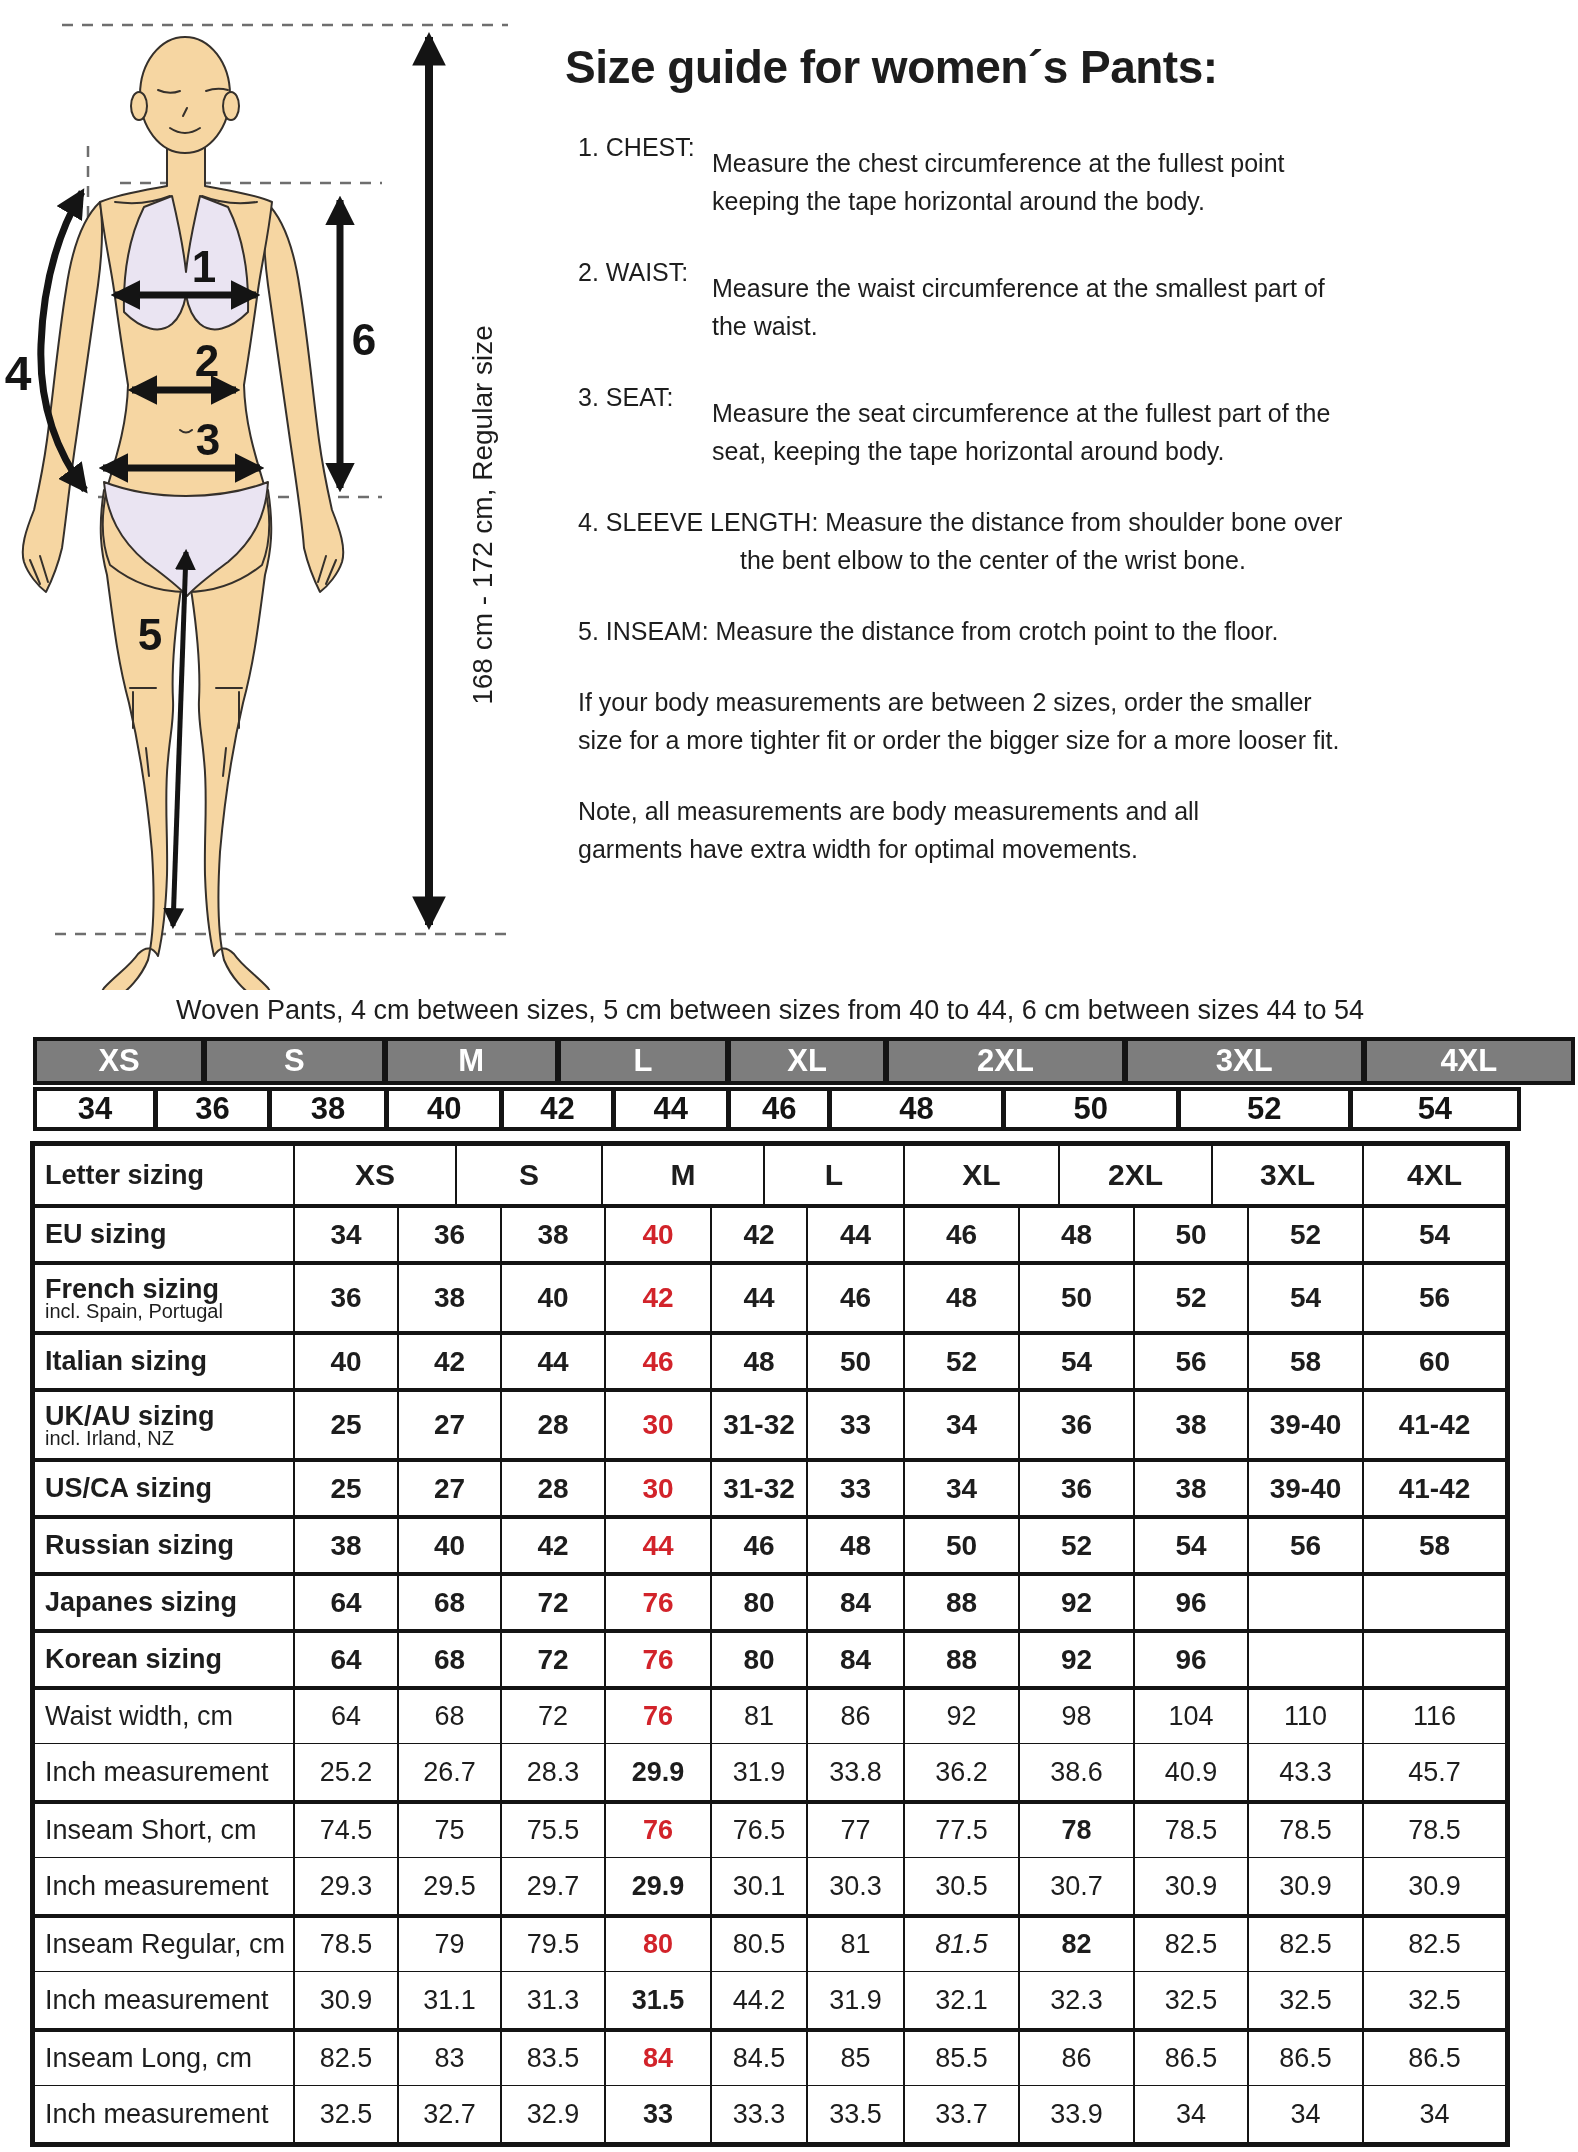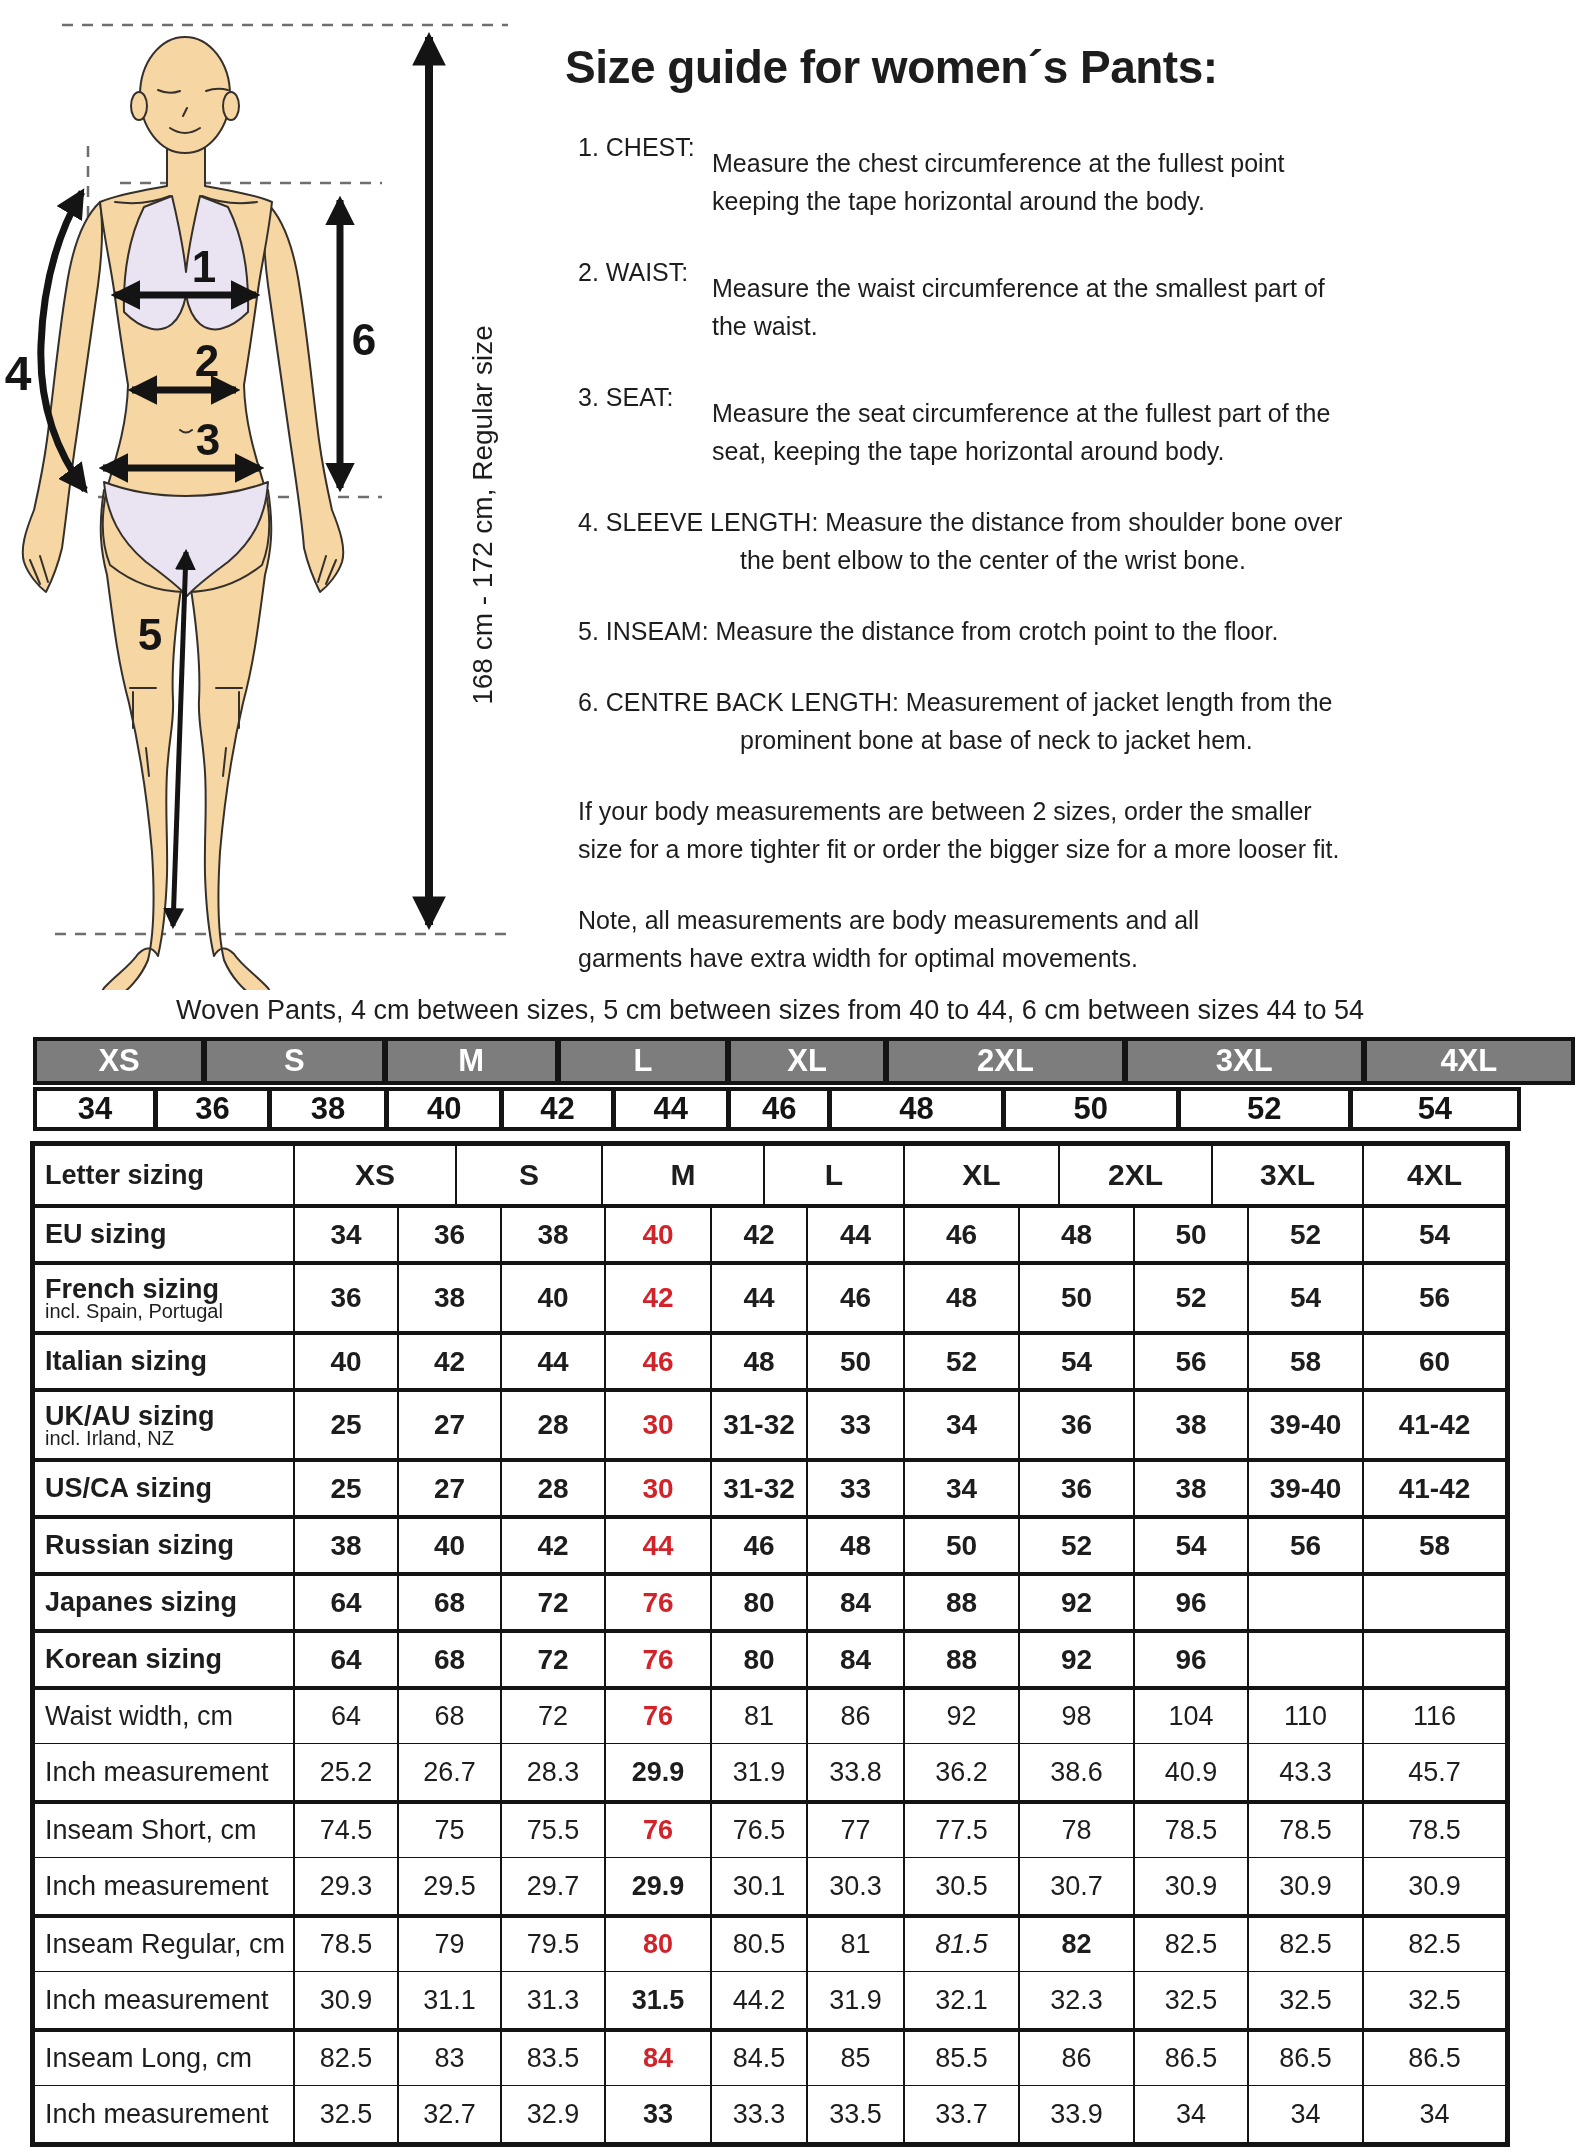--- a/index.html
+++ b/index.html
@@ -182,25 +182,20 @@
     </div>
     <div class="instr long">
       <span class="lbl">4. SLEEVE LENGTH:</span>
       <span class="txt">Measure the distance from shoulder bone over
 the bent elbow to the center of the wrist bone.</span>
     </div>
     <div class="instr long">
       <span class="lbl">5. INSEAM:</span>
       <span class="txt">Measure the distance from crotch point to the floor.</span>
     </div>
-    <div class="instr long">
-      <span class="lbl">6. CENTRE BACK LENGTH:</span>
-      <span class="txt">Measurement of jacket length from the
-prominent bone at base of neck to jacket hem.</span>
-    </div>
     <p class="note">If your body measurements are between 2 sizes, order the smaller
 size for a more tighter fit or order the bigger size for a more looser fit.</p>
     <p class="note">Note, all measurements are body measurements and all
 garments have extra width for optimal movements.</p>
   </div>
 
   <div class="woven">Woven Pants, 4 cm between sizes, 5 cm between sizes from 40 to 44, 6 cm between sizes 44 to 54</div>
 
   <div class="bands" id="bands">
       <div class="bcell" style="flex: 11 11 0px;">XS</div>
@@ -406,21 +401,21 @@
         <div class="mlabel light">
           <div class="lab1">Inseam Short, cm</div>
         </div>
         <div class="vcell light" style="flex: 0 0 104px;">74.5</div>
         <div class="vcell light" style="flex: 0 0 103px;">75</div>
         <div class="vcell light" style="flex: 0 0 104px;">75.5</div>
         <div class="vcell light hl-red" style="flex: 0 0 106px;">76</div>
         <div class="vcell light" style="flex: 0 0 96px;">76.5</div>
         <div class="vcell light" style="flex: 0 0 97px;">77</div>
         <div class="vcell light" style="flex: 0 0 115px;">77.5</div>
-        <div class="vcell light" style="flex: 0 0 115px;">78</div>
+        <div class="vcell light" style="flex: 0 0 115px; font-weight: bold;">78</div>
         <div class="vcell light" style="flex: 0 0 114px;">78.5</div>
         <div class="vcell light" style="flex: 0 0 115px;">78.5</div>
         <div class="vcell light" style="flex: 0 0 141px;">78.5</div>
       </div>
       <div class="mrow pair">
         <div class="mlabel light">
           <div class="lab1">Inch measurement</div>
         </div>
         <div class="vcell light" style="flex: 0 0 104px;">29.3</div>
         <div class="vcell light" style="flex: 0 0 103px;">29.5</div>

